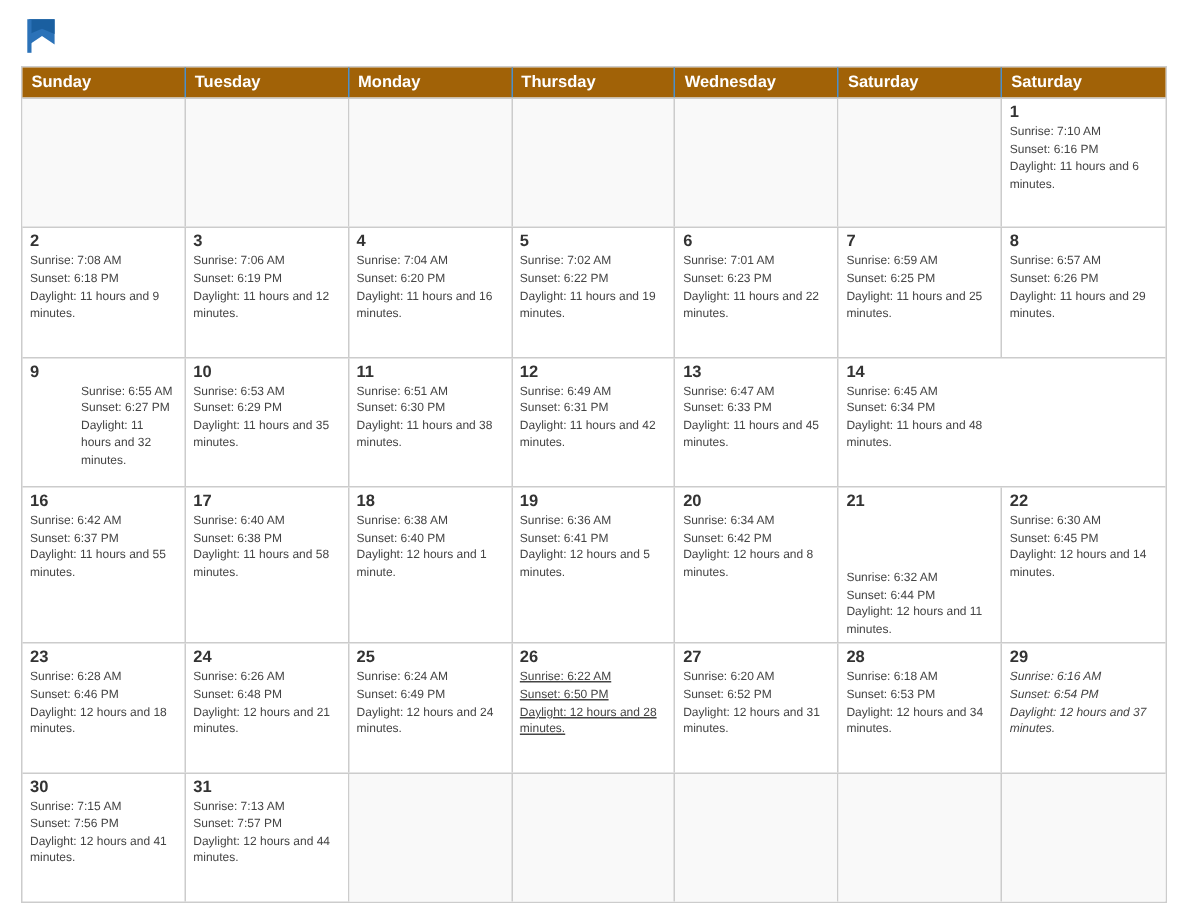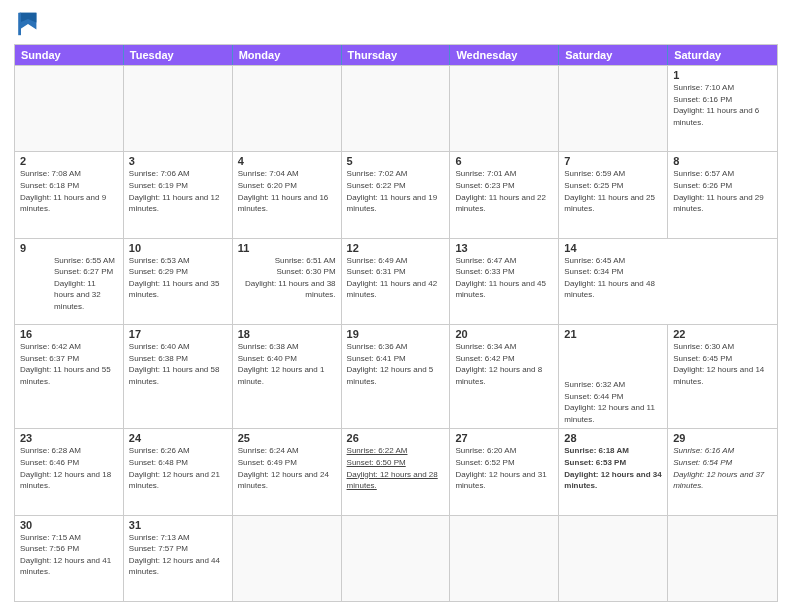--- a/index.html
+++ b/index.html
@@ -53,21 +53,21 @@
     }
     .calendar {
       flex: 1;
       display: flex;
       flex-direction: column;
       border: 1px solid #ccc;
     }
     .cal-header-row {
       display: grid;
       grid-template-columns: repeat(7, 1fr);
-      background: #8b5cf6;
+      background: #a16207;
     }
     .cal-header-cell {
       color: #fff;
       font-size: 11px;
       font-weight: bold;
       padding: 4px 6px;
       border-right: 1px solid #4a8fcc;
       text-align: left;
     }
     .cal-header-cell:last-child { border-right: none; }
@@ -203,21 +203,21 @@
 Daylight: 11 hours and 32 minutes.</div>
           </div>
           <div class="cal-cell">
             <div class="day-num">10</div>
             <div class="day-info" style="white-space: pre-line;">Sunrise: 6:53 AM
 Sunset: 6:29 PM
 Daylight: 11 hours and 35 minutes.</div>
           </div>
           <div class="cal-cell">
             <div class="day-num">11</div>
-            <div class="day-info" style="white-space: pre-line; text-align: right;">Sunrise: 6:51 AM
+            <div class="day-info" style="white-space: pre-line;">Sunrise: 6:51 AM
 Sunset: 6:30 PM
 Daylight: 11 hours and 38 minutes.</div>
           </div>
           <div class="cal-cell">
             <div class="day-num">12</div>
             <div class="day-info" style="white-space: pre-line;">Sunrise: 6:49 AM
 Sunset: 6:31 PM
 Daylight: 11 hours and 42 minutes.</div>
           </div>
           <div class="cal-cell">
@@ -303,21 +303,21 @@
 Daylight: 12 hours and 28 minutes.</div>
           </div>
           <div class="cal-cell">
             <div class="day-num">27</div>
             <div class="day-info" style="white-space: pre-line;">Sunrise: 6:20 AM
 Sunset: 6:52 PM
 Daylight: 12 hours and 31 minutes.</div>
           </div>
           <div class="cal-cell">
             <div class="day-num">28</div>
-            <div class="day-info" style="white-space: pre-line; font-weight: bold;">Sunrise: 6:18 AM
+            <div class="day-info" style="white-space: pre-line;">Sunrise: 6:18 AM
 Sunset: 6:53 PM
 Daylight: 12 hours and 34 minutes.</div>
           </div>
           <div class="cal-cell">
             <div class="day-num">29</div>
             <div class="day-info" style="white-space: pre-line; font-style: italic;">Sunrise: 6:16 AM
 Sunset: 6:54 PM
 Daylight: 12 hours and 37 minutes.</div>
           </div>
         </div>

